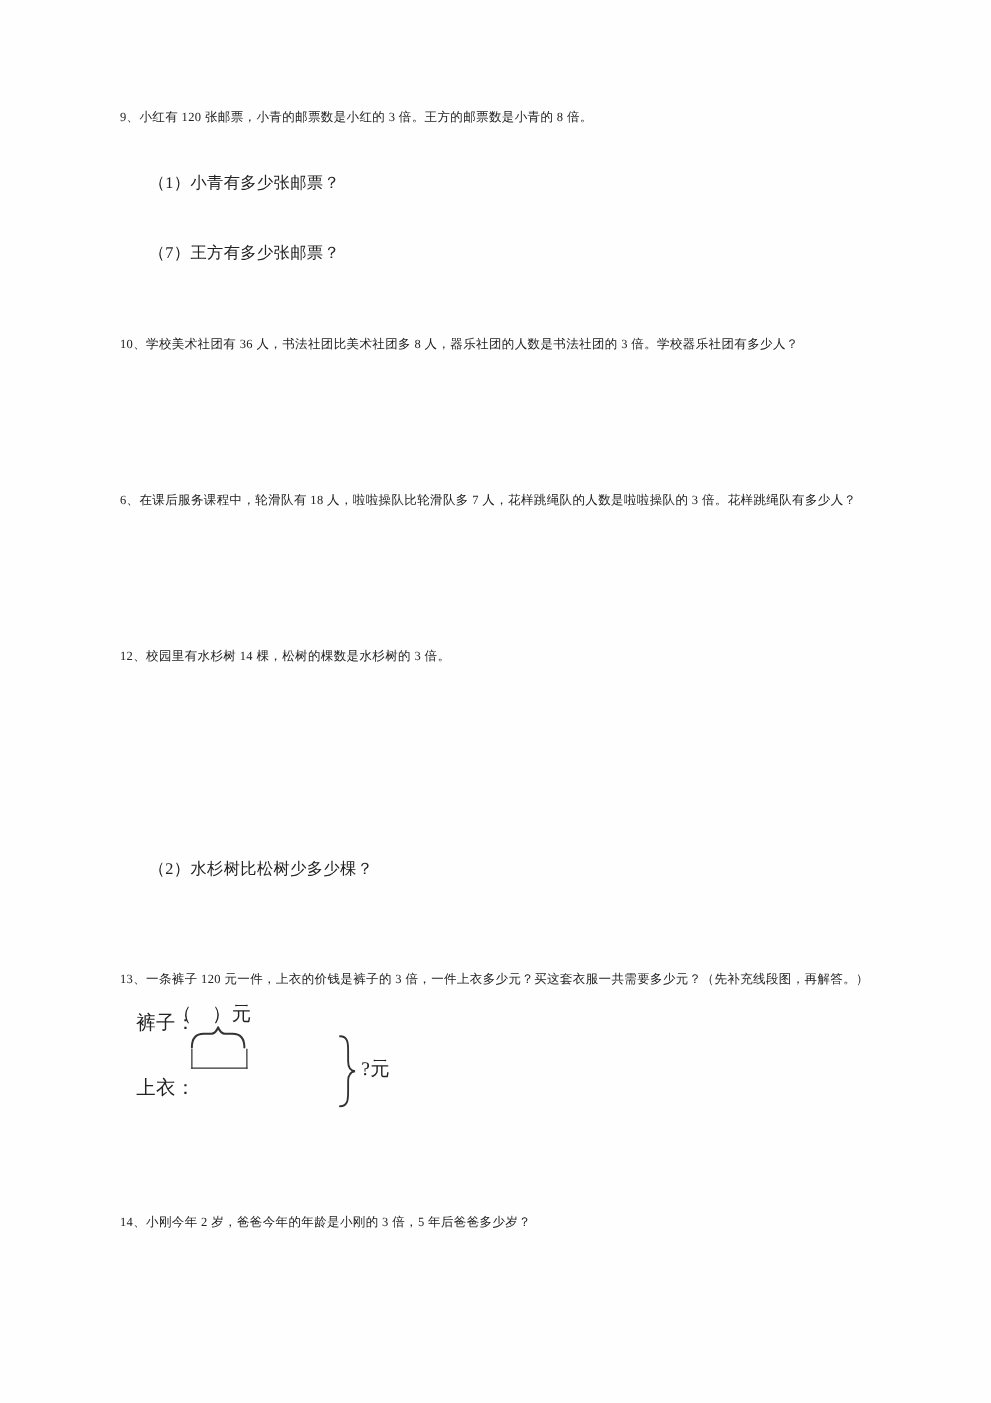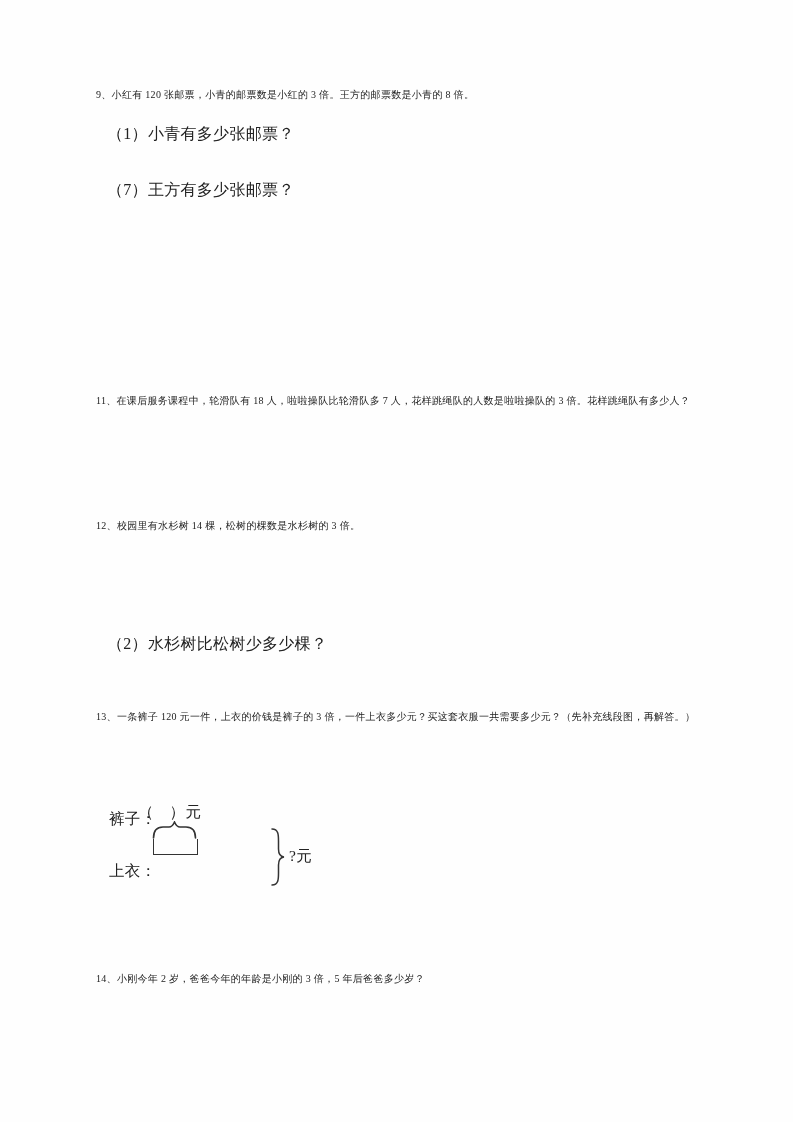--- a/index.html
+++ b/index.html
@@ -22,22 +22,22 @@
     width: 612px;
     margin: 0;
     font-size: 10px;
     line-height: 34px;
     text-align: justify;
     letter-spacing: 0.3px;
   }
   .sub {
     position: absolute;
     left: 103px;
-    margin: 4px;
-    font-size: 16px;
+    margin: 16px;
+    font-size: 13px;
     line-height: 20px;
     white-space: nowrap;
     letter-spacing: 0.3px;
   }
   .dlabel {
     position: absolute;
     margin: 0;
     font-size: 15.5px;
     line-height: 18px;
     white-space: nowrap;
@@ -66,27 +66,28 @@
 </style>
 </head>
 <body>
 
 <div class="page">
 
   <p class="stem" style="top:78px">9、小红有 120 张邮票，小青的邮票数是小红的 3 倍。王方的邮票数是小青的 8 倍。</p>
   <p class="sub" style="top:120px">（1）小青有多少张邮票？</p>
   <p class="sub" style="top:176px">（7）王方有多少张邮票？</p>
 
+  <p class="stem" style="top:259px">10、学校美术社团有 36 人，书法社团比美术社团多 8 人，器乐社团的人数是书法社团的 3 倍。学校器乐社团有多少人？</p>
 
-  <p class="stem" style="top:384px">11、在课后服务课程中，轮滑队有 18 人，啦啦操队比轮滑队多 7 人，花样跳绳队的人数是啦啦操队的 3 倍。花样跳绳队有多少人？</p>
+  <p class="stem" style="top:384px">6、在课后服务课程中，轮滑队有 18 人，啦啦操队比轮滑队多 7 人，花样跳绳队的人数是啦啦操队的 3 倍。花样跳绳队有多少人？</p>
 
   <p class="stem" style="top:509px">12、校园里有水杉树 14 棵，松树的棵数是水杉树的 3 倍。</p>
-  <p class="sub" style="top:630px">（2）水杉树比松树少多少棵？</p>
+  <p class="sub" style="top:669px">（2）水杉树比松树少多少棵？</p>
 
-  <p class="stem" style="top:700px">13、一条裤子 120 元一件，上衣的价钱是裤子的 3 倍，一件上衣多少元？买这套衣服一共需要多少元？（先补充线段图，再解答。）</p>
+  <p class="stem" style="top:767px">13、一条裤子 120 元一件，上衣的价钱是裤子的 3 倍，一件上衣多少元？买这套衣服一共需要多少元？（先补充线段图，再解答。）</p>
 
   <div>
     <span class="dlabel" style="left:138px; top:803px">（　）元</span>
     <span class="dlabel" style="left:109px; top:810px">裤子：</span>
 
     <svg class="overbrace" width="45" height="18" viewBox="0 0 45 18">
       <path d="M1.5 17 C1.5 9, 5 6, 11 6 L17 6 C19.5 6, 21.2 4, 22.5 1 C23.8 4, 25.5 6, 28 6 L34 6 C40 6, 43.5 9, 43.5 17" fill="none" stroke="#333" stroke-width="1.6" stroke-linecap="round"></path>
     </svg>
     <div class="segment-bar"></div>
 

